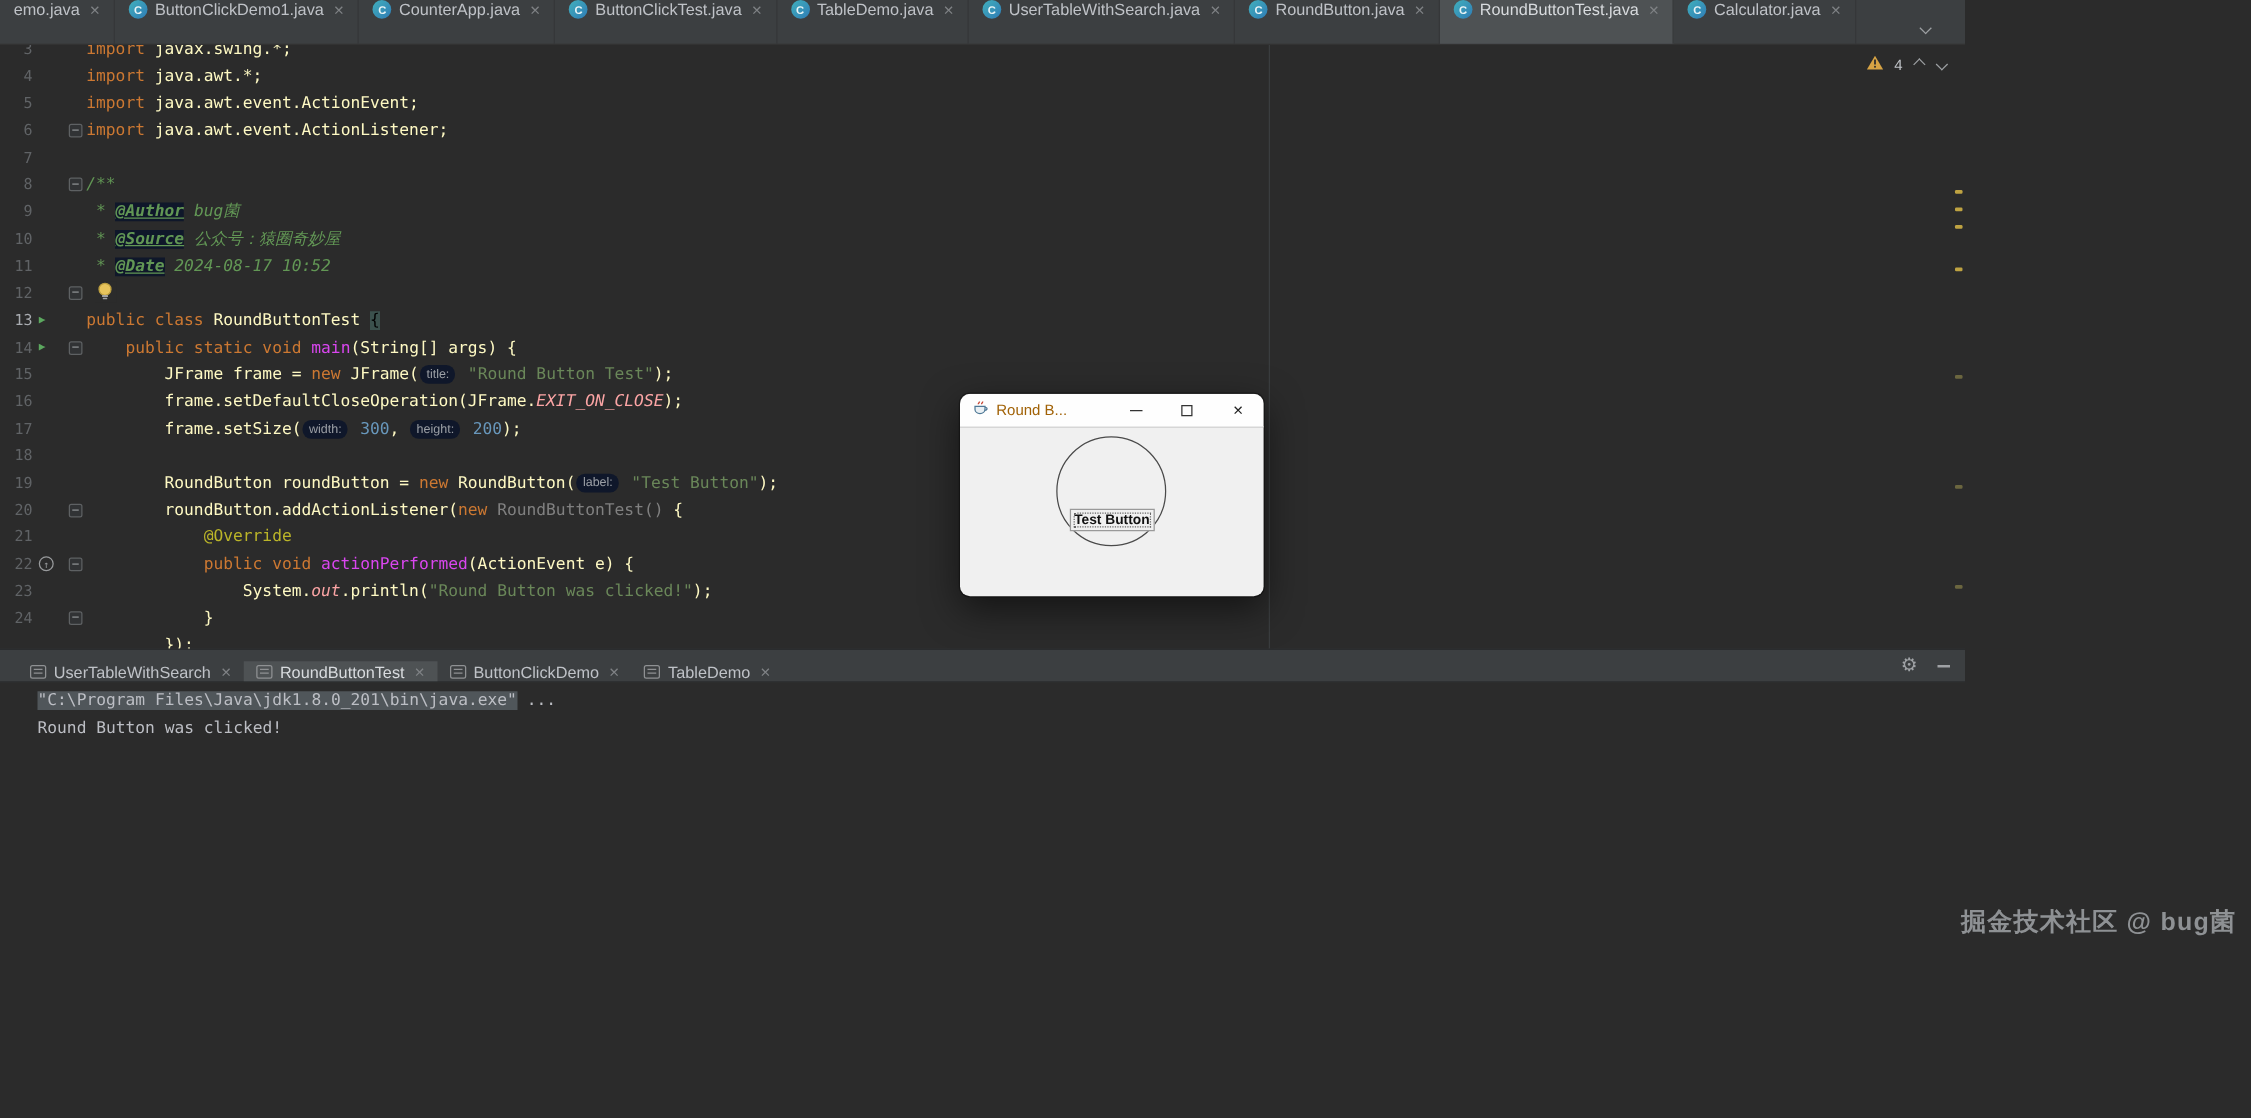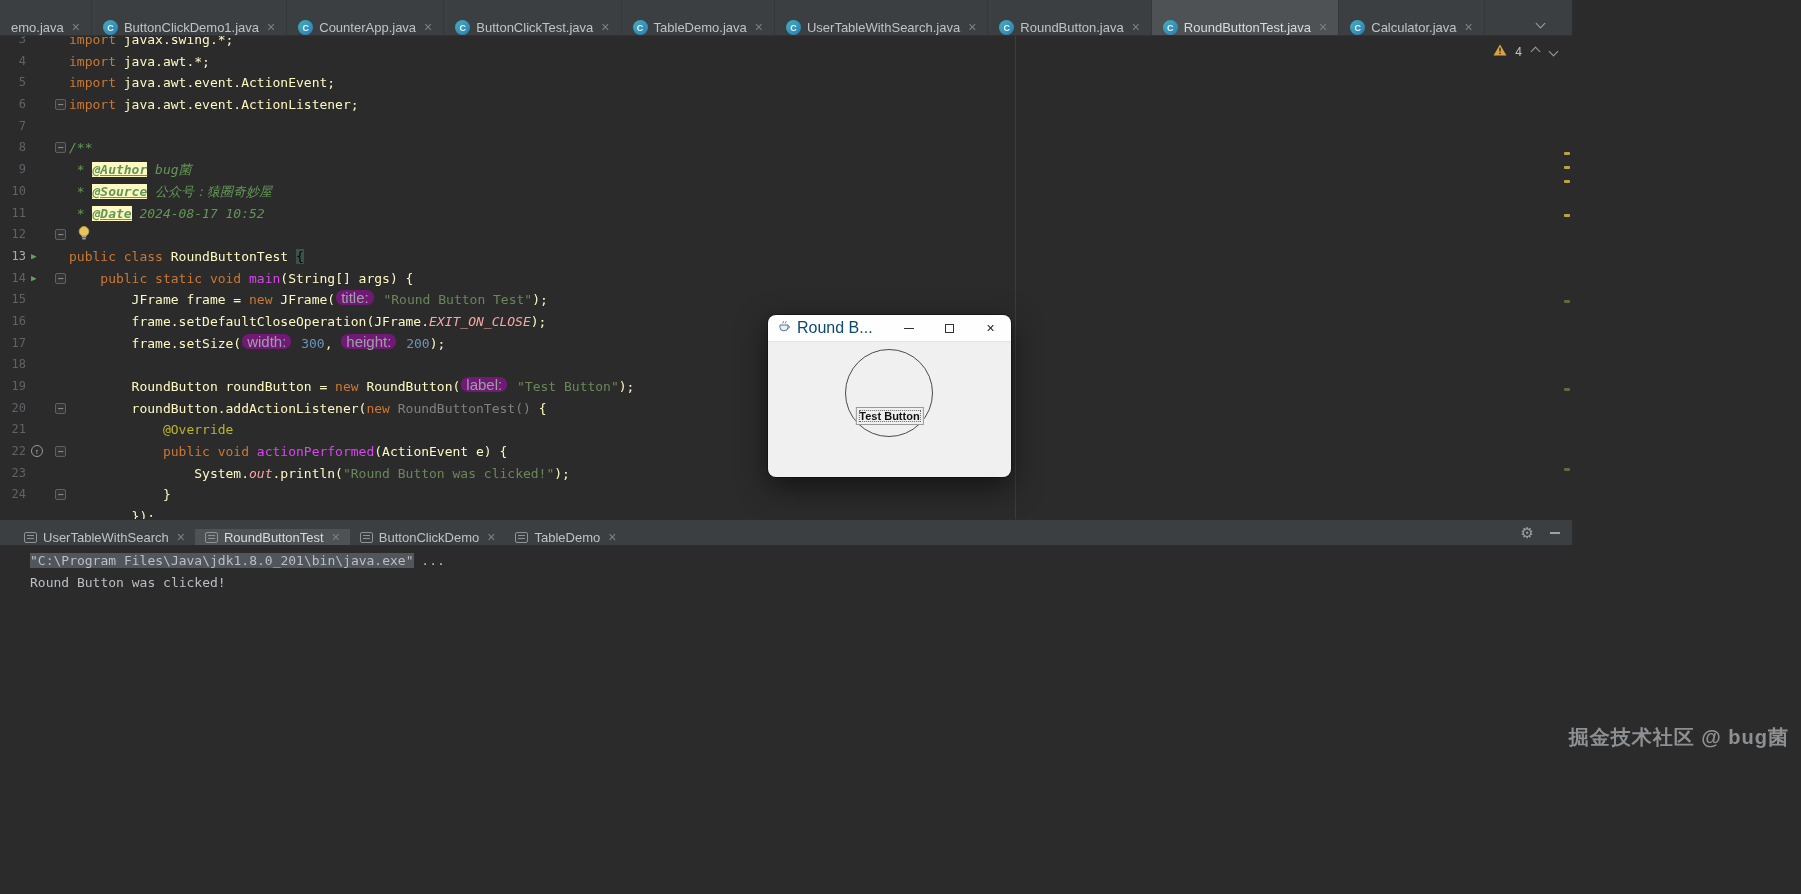--- a/index.html
+++ b/index.html
@@ -4,21 +4,21 @@
 <style>
   *{margin:0;padding:0;box-sizing:border-box}
   html,body{width:1801px;height:894px;background:#2B2B2B;overflow:hidden;
     font-family:"Liberation Sans","DejaVu Sans",sans-serif}
   .ide{position:absolute;left:0;top:0;width:1572px;height:894px}
 
   
   .tabbar{position:absolute;left:0;top:0;width:100%;height:36px;background:#3C3F41;
     border-bottom:1px solid #323232}
   .tabstrip{display:flex;align-items:stretch;height:100%}
-  .tab{display:flex;align-items:flex-end;gap:6px;padding:0 11px;font-size:13px;color:#BFC2C7;
+  .tab{display:flex;align-items:flex-start;gap:6px;padding:0 11px;font-size:13px;color:#BFC2C7;
     border-right:1px solid #353739;white-space:nowrap;cursor:default}
   .tab.active{background:#4E5254;color:#D8DBDE}
   .cls-icon{width:15px;height:15px;border-radius:50%;flex:0 0 15px;
     background:linear-gradient(135deg,#41B0BC,#2F7CB6);color:#EAF5F7;font-size:9px;
     font-weight:bold;display:flex;align-items:center;justify-content:center}
   .tab-close{color:#7F8285;font-size:14px;margin-left:2px}
   .chev{display:inline-block;width:7px;height:7px;border-right:1.6px solid #9DA0A3;
     border-bottom:1.6px solid #9DA0A3;transform:rotate(45deg)}
   .chev.up{transform:rotate(-135deg)}
   .tab-overflow{position:absolute;left:1537px;top:13px}
@@ -36,44 +36,44 @@
   .g-fold{position:absolute;left:55px;top:5px;width:11px;height:11px;border:1px solid #5E6163;
     border-radius:2px;background:#313335;color:#9DA0A3;font-size:10px;line-height:9px;text-align:center}
   .g-ovr{position:absolute;left:31px;top:4px;width:12px;height:12px;border:1px solid #989A9C;
     border-radius:50%;color:#989A9C;font-size:8px;line-height:11px;text-align:center}
   .ctext{white-space:pre}
   .tk-k{color:#CC7832}
   .tk-p{color:#fef9c3}
   .tk-s{color:#6A8759}
   .tk-nm{color:#6897BB}
   .tk-d{color:#629755;font-style:italic}
-  .tk-dt{color:#629755;font-style:italic;font-weight:bold;text-decoration:underline;background:#fef9c3}
+  .tk-dt{color:#629755;font-style:italic;font-weight:bold;text-decoration:underline;background:#0f172a}
   .tk-a{color:#BBB529}
   .tk-m{color:#d946ef}
   .tk-sf{color:#fca5a5;font-style:italic}
   .tk-gr{color:#808080}
   .tk-bm{background:#3B514D}
-  .tk-h{display:inline-block;background:#701a75;color:#9CA0A6;font-size:15px;line-height:15px;
+  .tk-h{display:inline-block;background:#0f172a;color:#9CA0A6;font-size:10px;line-height:15px;
     border-radius:7px;padding:0 5px;margin:0 2px 0 1px;font-family:"Liberation Sans",sans-serif;
     vertical-align:1px;font-style:normal}
   .bulb{position:absolute;left:76px;top:189px;width:17px;height:17px;background:#2B2B2B}
 
   .inspections{position:absolute;right:14px;top:8px;display:flex;align-items:center;gap:8px;
     font-size:12px;color:#BFC2C7}
   .chevbox{display:inline-flex;width:10px;justify-content:center}
 
   .error-stripe{position:absolute;right:0;top:0;width:10px;height:100%}
   .stripe-mark{position:absolute;right:2px;width:6px;height:3px;border-radius:1px}
 
   
   .swing{position:absolute;left:768px;top:279px;width:243px;height:162px;border-radius:8px;
     overflow:hidden;box-shadow:0 10px 30px rgba(0,0,0,.55),0 0 0 1px rgba(0,0,0,.35)}
   .sw-title{height:27px;background:#FEFEFE;display:flex;align-items:center;padding-left:9px;gap:6px;
     border-bottom:1px solid #E3E3E3}
-  .sw-title-text{font-size:16px;color:#0c4a6e}
+  .sw-title-text{font-size:12px;color:#a16207}
   .sw-controls{margin-left:auto;display:flex;height:100%}
   .sw-btn{width:41px;height:100%;display:flex;align-items:center;justify-content:center}
   .sw-min-glyph{width:10px;height:1px;background:#333}
   .sw-max-glyph{width:9px;height:9px;border:1px solid #333}
   .sw-close-glyph{font-size:14px;color:#222;line-height:14px}
   .sw-body{height:148px;background:#F0F0F0;position:relative}
   .rb-circle{position:absolute;left:77px;top:7px;width:88px;height:88px;border-radius:50%;
     border:1px solid #4A4A4A}
   .rb-label{position:absolute;left:50%;top:50%;transform:translate(-50%,-50%);font-size:11px;
     font-weight:bold;color:#111;background:#F0F0F0;border:1px solid #9A9A9A;padding:2px 3px;

